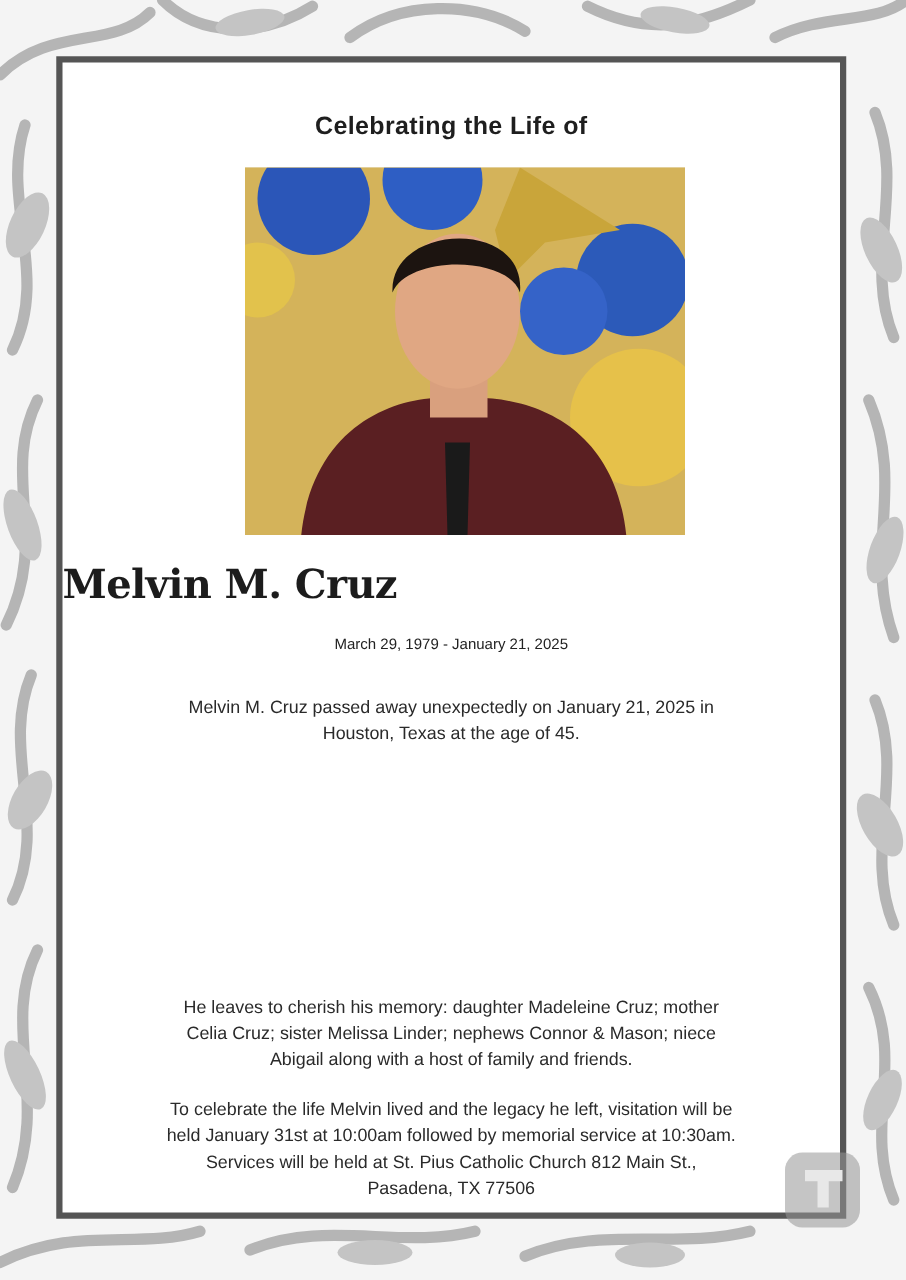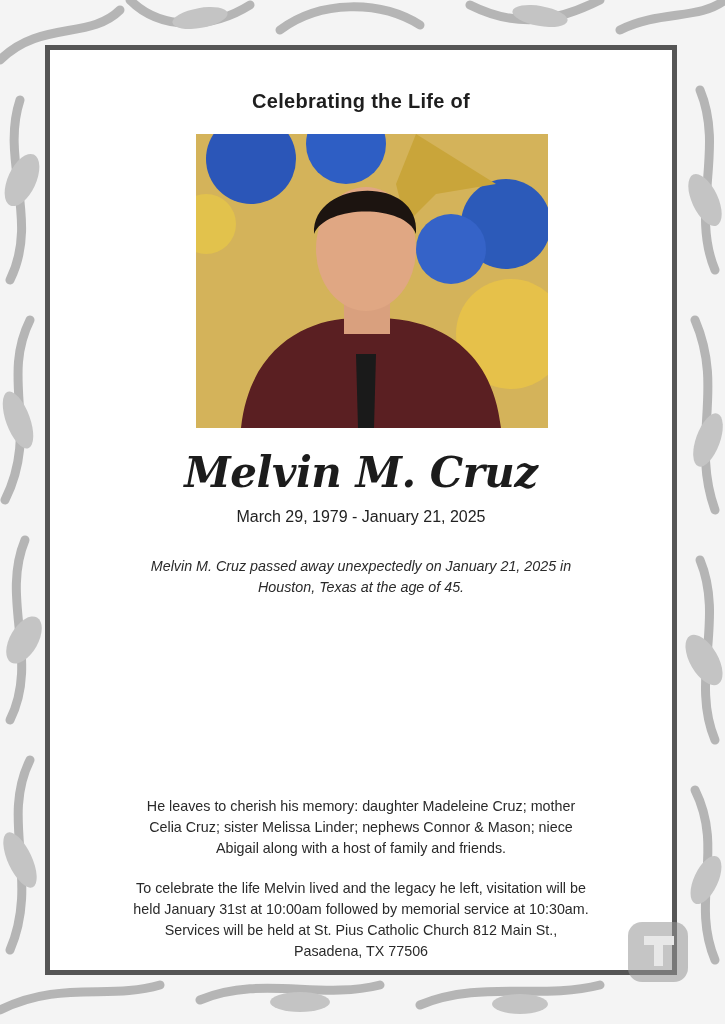--- a/index.html
+++ b/index.html
@@ -1,22 +1,22 @@
 <!DOCTYPE html>
 <html><head>
 <meta charset="utf-8">
 <style>
   html, body { margin:0; padding:0; }
   body { width:725px; height:1024px; position:relative; overflow:hidden; background:#f4f4f4; font-family:"Liberation Sans", sans-serif; }
   .bg { position:absolute; inset:0; }
   .card { position:absolute; left:45px; top:45px; width:632px; height:930px; background:#fff; border:5px solid #555; box-sizing:border-box; }
   .heading { position:absolute; top:40px; left:0; right:0; text-align:center; font-weight:bold; font-size:20px; color:#1e1e1e; letter-spacing:0.3px; }
   .photo { position:absolute; left:146px; top:84px; width:352px; height:294px; overflow:hidden; background:#c9a84a; }
-  .name { position:absolute; top:398px; left:0; right:0; text-align:center; font-family:"DejaVu Serif", serif; font-weight:bold; font-size:42px; color:#1c1c1c; letter-spacing:-0.5px;font-style:italic; }
-  .dates { position:absolute; top:458px; left:0; right:0; text-align:center; font-size:16px; color:#222; }
+  .name { position:absolute; top:398px; left:0; right:0; text-align:left; font-family:"DejaVu Serif", serif; font-weight:bold; font-size:32px; color:#1c1c1c; letter-spacing:-0.5px; }
+  .dates { position:absolute; top:458px; left:0; right:0; text-align:center; font-size:12px; color:#222; }
   .para { position:absolute; left:80px; right:80px; text-align:center; font-size:14.3px; line-height:21px; color:#2a2a2a; }
   .logo { position:absolute; left:628px; top:922px; width:60px; height:60px; border-radius:14px; background:rgba(150,150,150,0.55); }
   .logo .t1 { position:absolute; left:16px; top:14px; width:30px; height:9px; background:#e8e8e8; }
   .logo .t2 { position:absolute; left:26px; top:14px; width:9px; height:30px; background:#e8e8e8; }
 </style>
 </head>
 <body>
 
 <svg class="bg" width="725" height="1024" viewBox="0 0 725 1024">
   <g fill="none" stroke="#b5b5b5" stroke-width="9" stroke-linecap="round">
@@ -70,21 +70,21 @@
       <rect x="148" y="160" width="46" height="40" fill="#d9a07e"></rect>
       <ellipse cx="170" cy="115" rx="50" ry="62" fill="#e0a783"></ellipse>
       <path d="M118 100 C115 45, 225 40, 220 100 C210 70, 130 70, 118 100 Z" fill="#1c1410"></path>
       <path d="M160 220 L180 220 L178 294 L162 294 Z" fill="#1a1a1a"></path>
     </svg>
   </div>
 
   <div class="name">Melvin M. Cruz</div>
   <div class="dates">March 29, 1979 - January 21, 2025</div>
 
-  <div class="para" style="top:506px;font-style:italic;">Melvin M. Cruz  passed away unexpectedly on January 21, 2025 in Houston, Texas at the age of 45.</div>
+  <div class="para" style="top:506px;">Melvin M. Cruz  passed away unexpectedly on January 21, 2025 in Houston, Texas at the age of 45.</div>
   <div class="para" style="top:746px;">He leaves to cherish his memory: daughter Madeleine Cruz; mother Celia Cruz; sister Melissa Linder; nephews Connor &amp; Mason; niece Abigail along with a host of family and friends.</div>
   <div class="para" style="top:800px;margin-top:28px;">To celebrate the life Melvin lived and the legacy he left, visitation will be held January 31st at 10:00am followed by memorial service at 10:30am. Services will be held at St. Pius Catholic Church 812 Main St., Pasadena, TX 77506</div>
 </div>
 
 <div class="logo">
   <div class="t1"></div>
     <div class="t2"></div>
 </div>
 
 </body></html>

